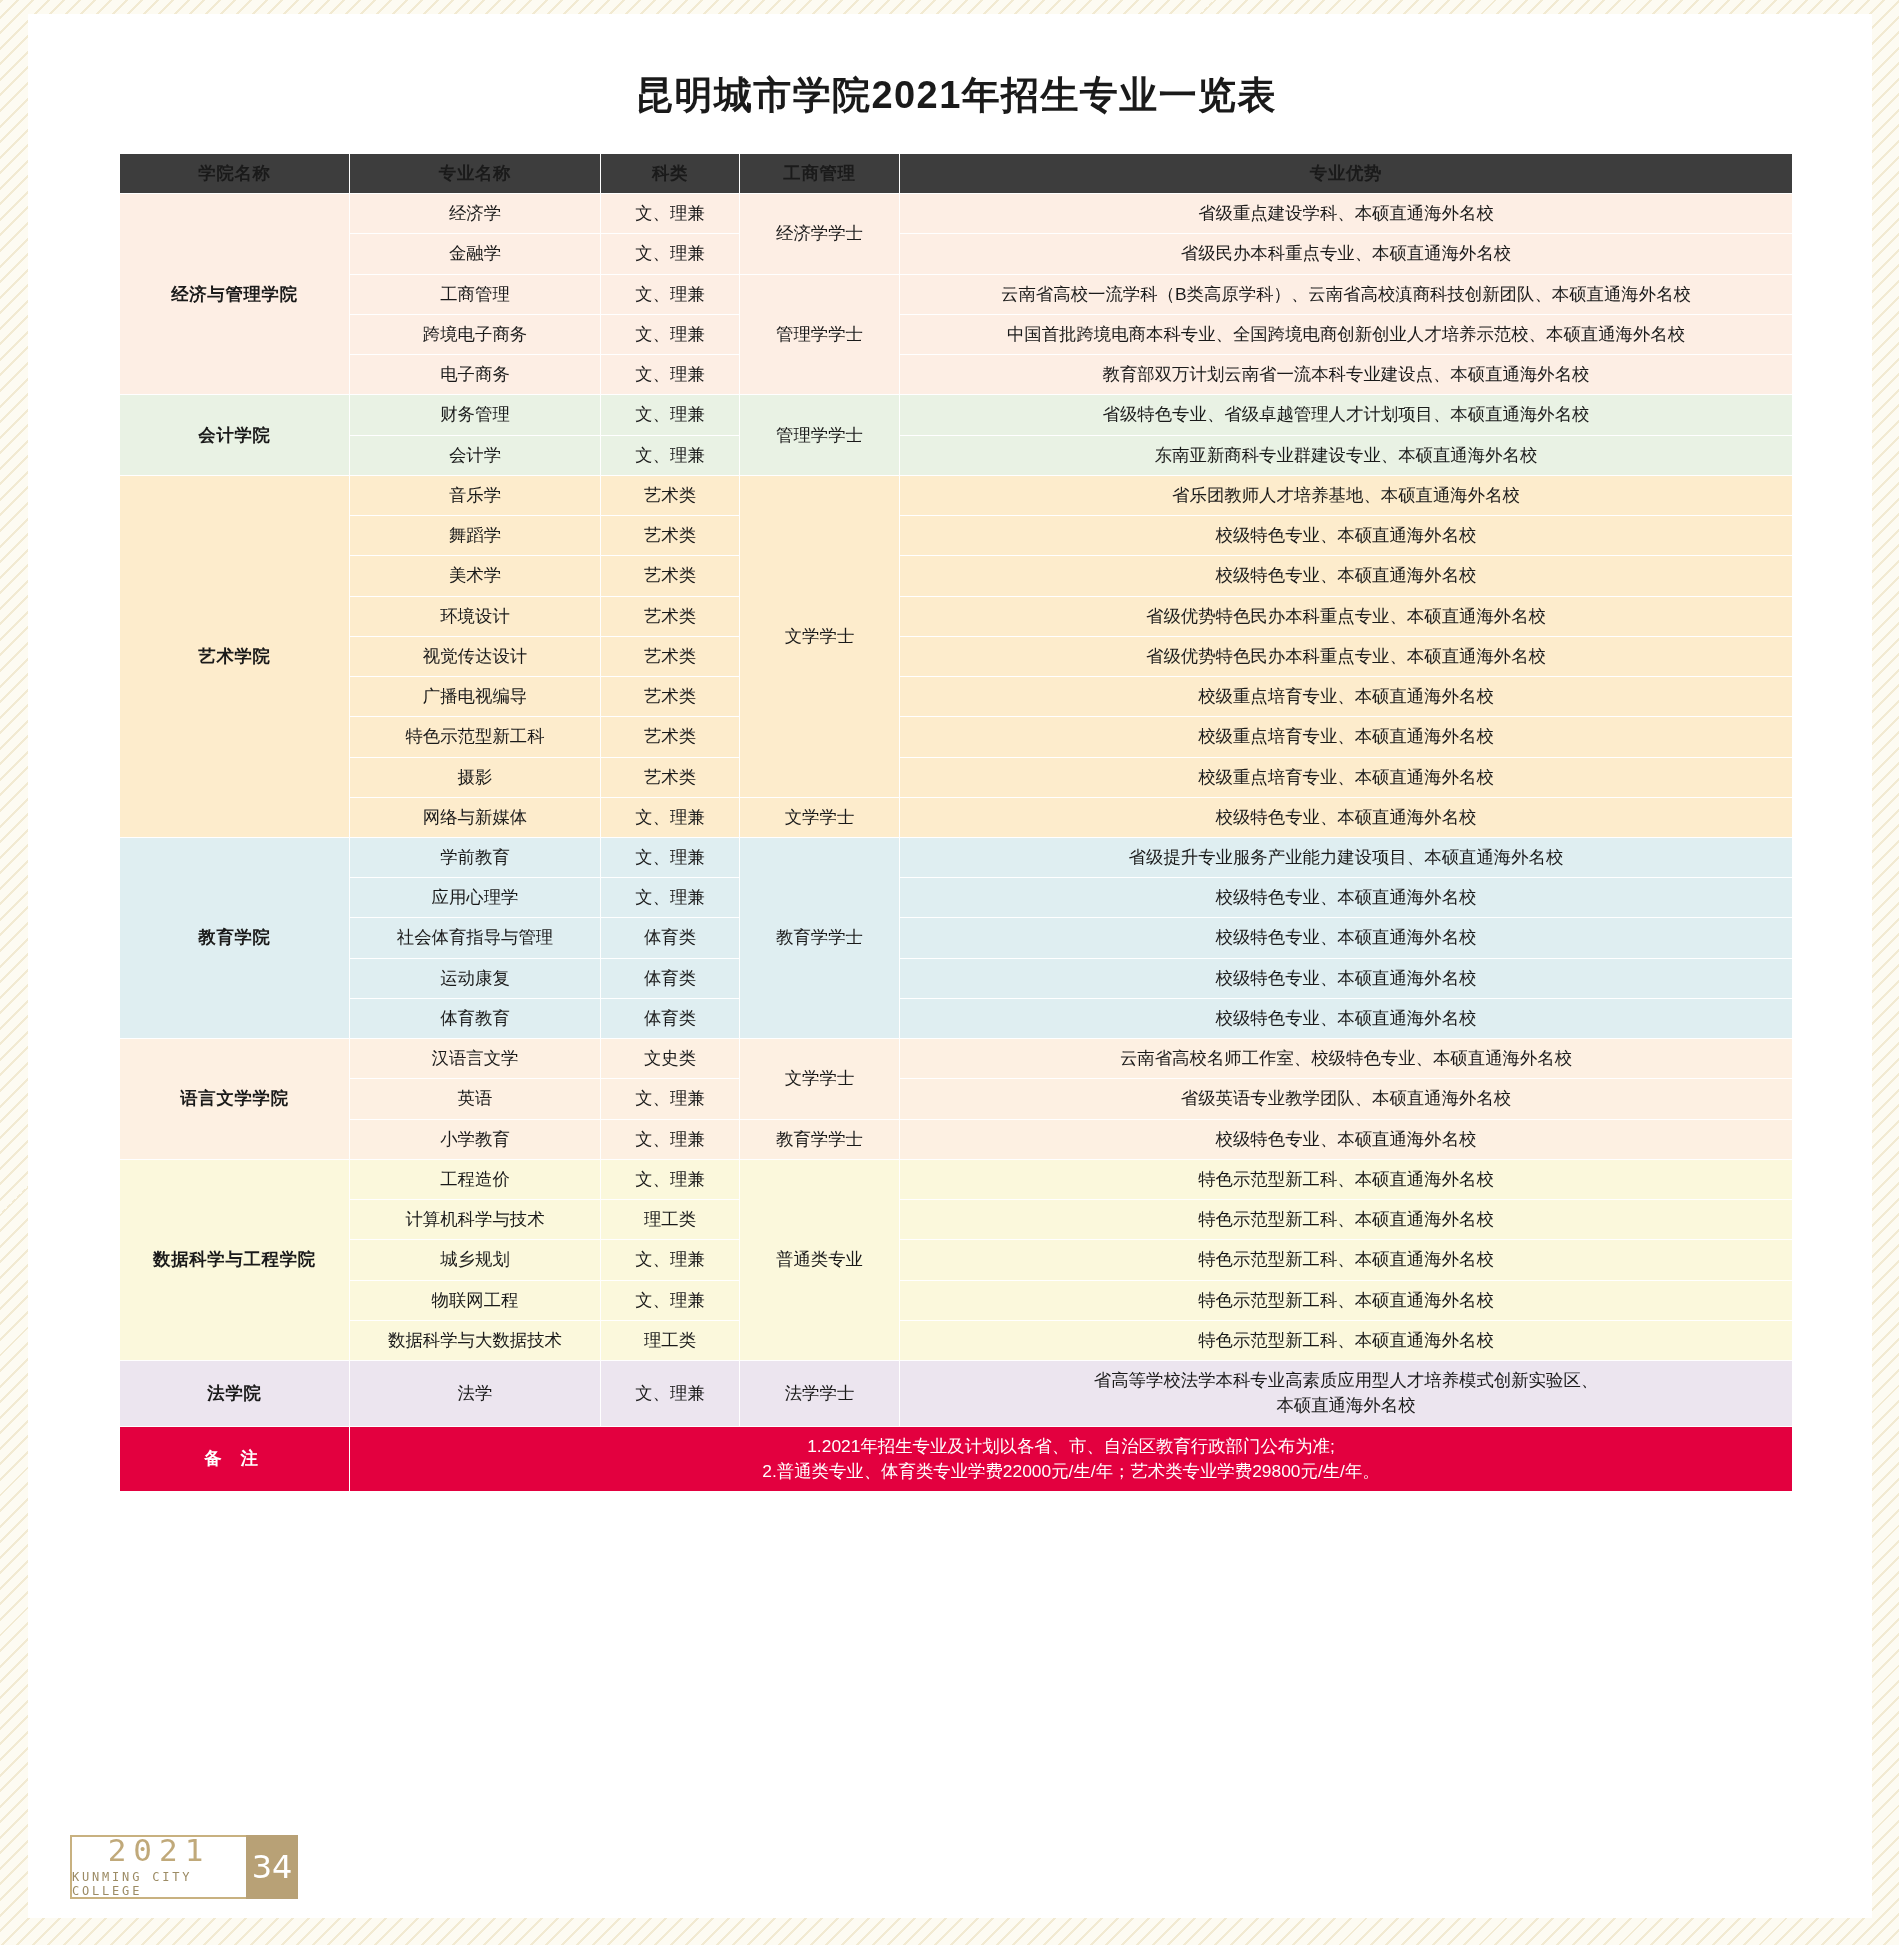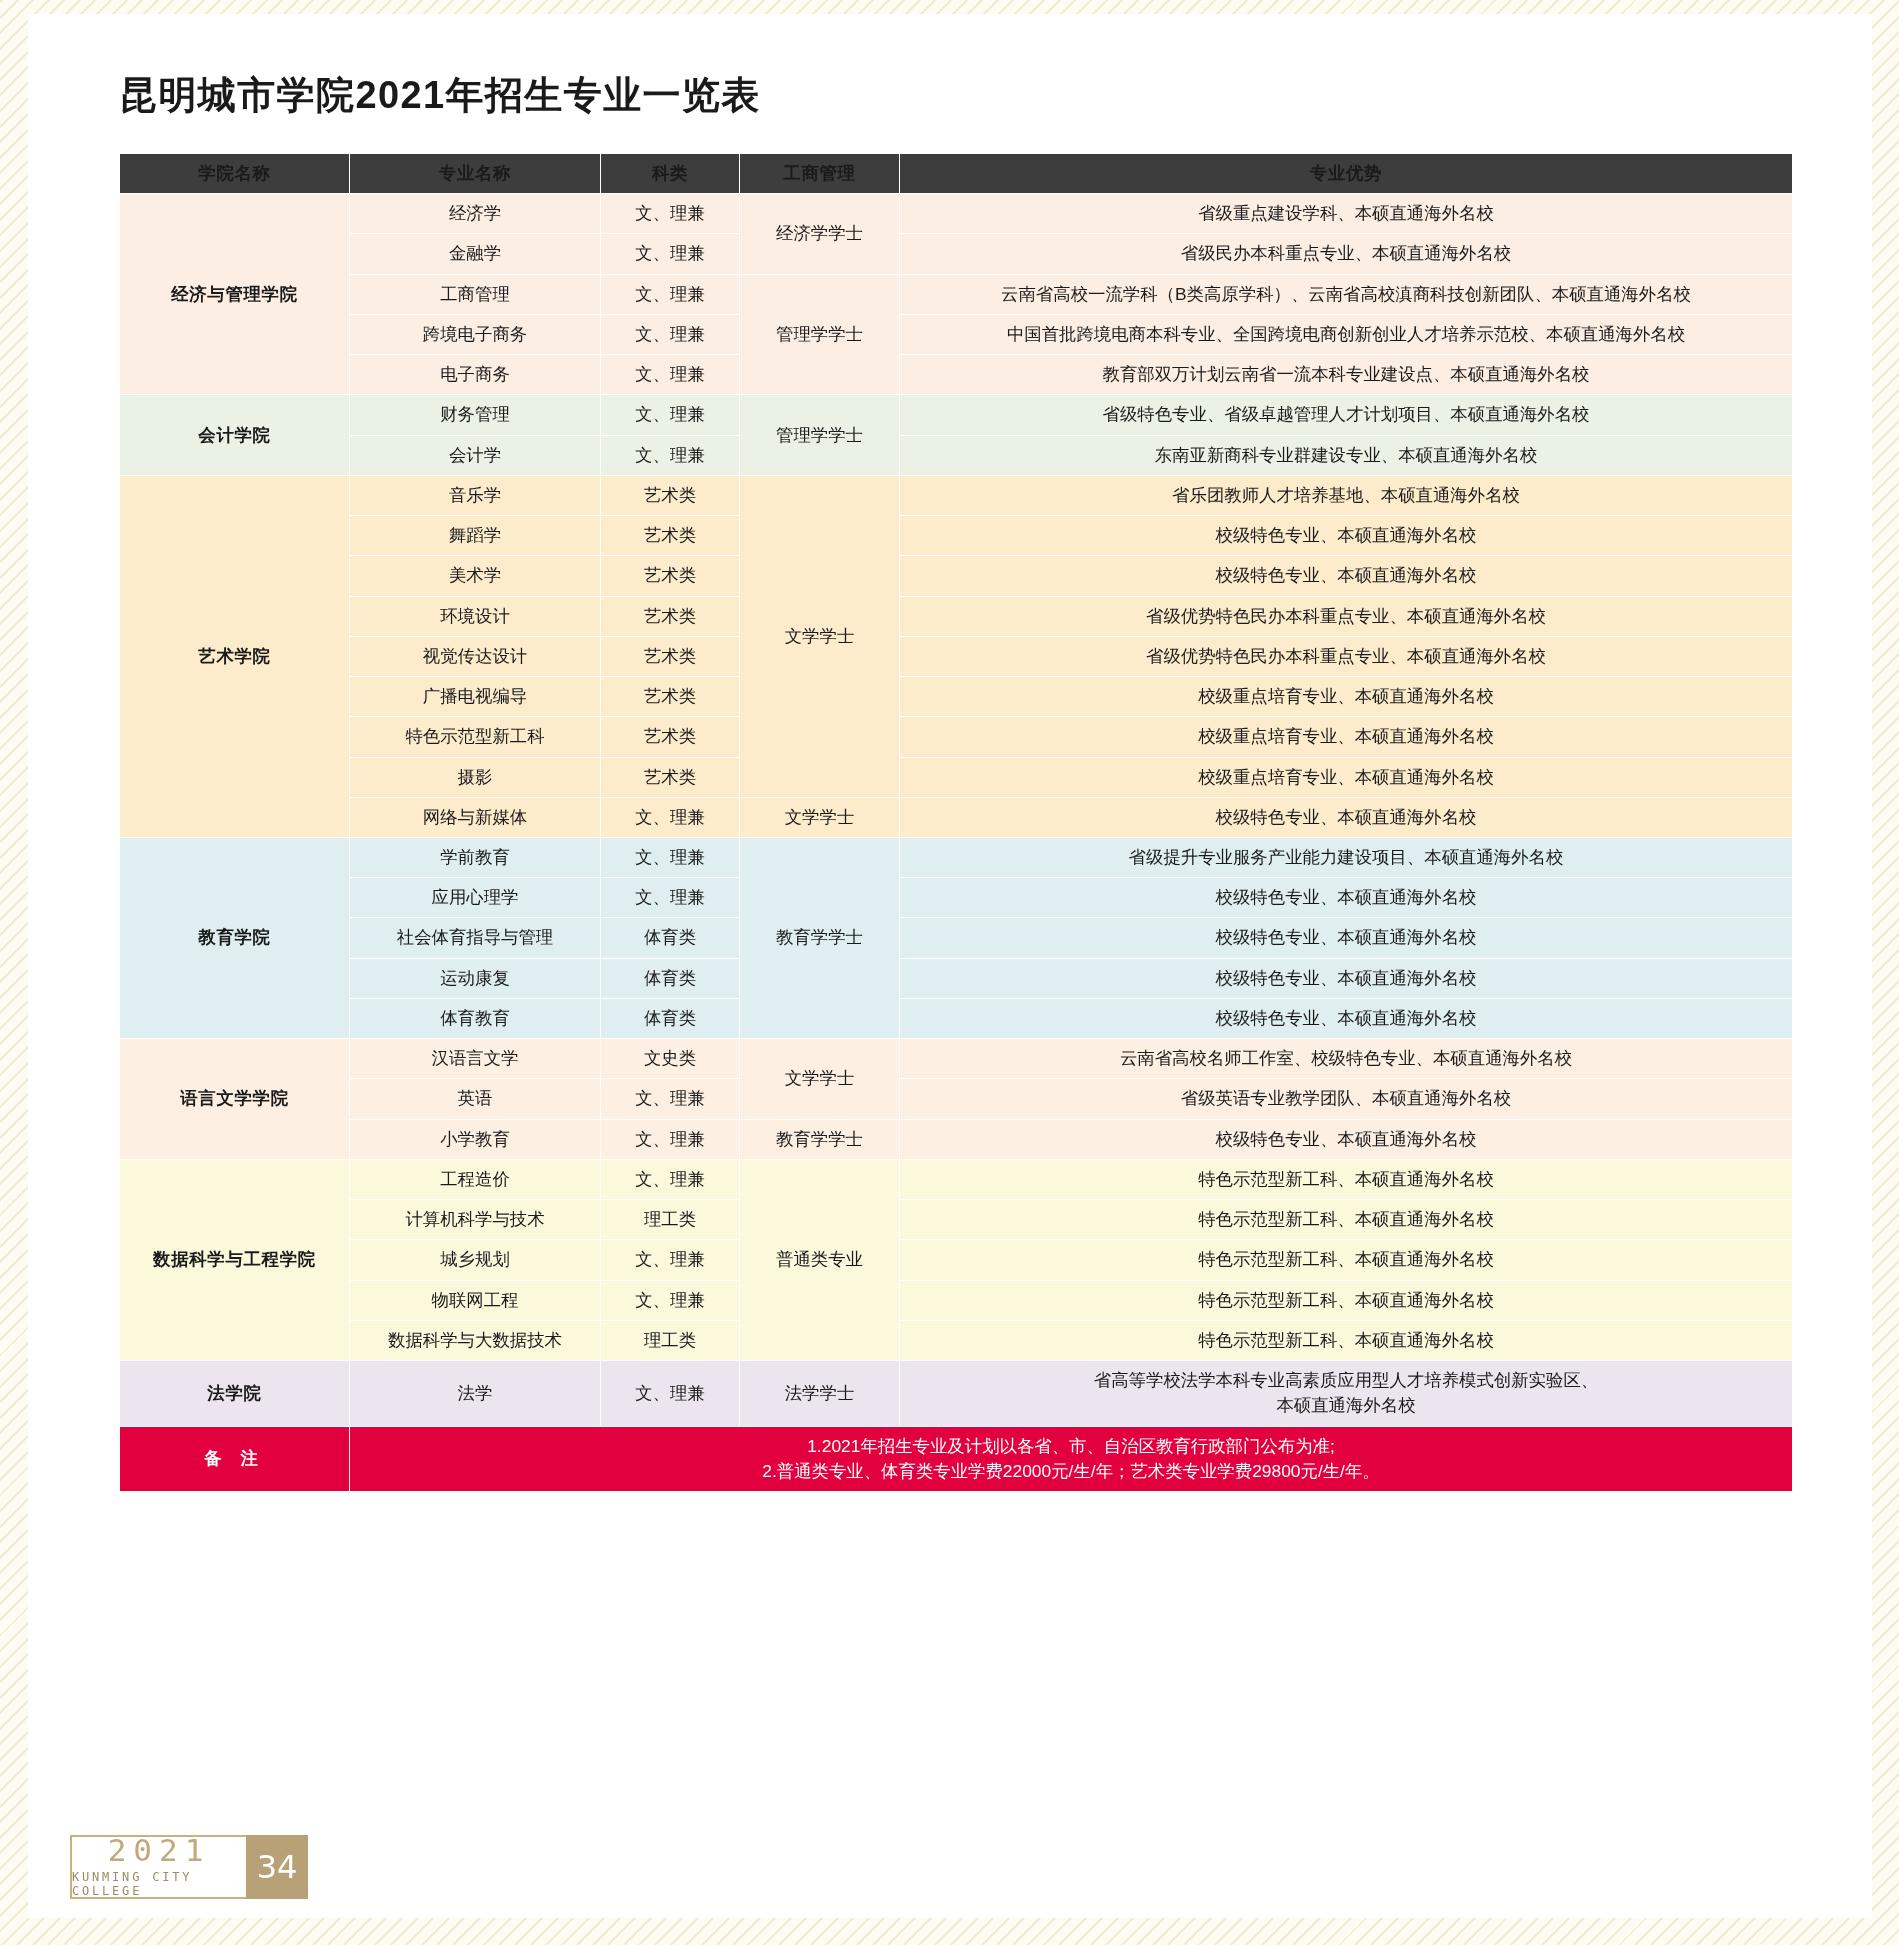--- a/index.html
+++ b/index.html
@@ -35,20 +35,21 @@
     bottom: 28px;
     background: #ffffff;
   }
   .content {
     position: absolute;
     left: 91px;
     top: 56px;
     width: 1674px;
   }
   .doc-title {
+    text-align: center;
     font-size: 38px;
     font-weight: bold;
     color: #1a1a1a;
     letter-spacing: 1.4px;
     margin-bottom: 32px;
   }
   table.major-table {
     border-collapse: collapse;
     width: 1674px;
     table-layout: fixed;
@@ -139,21 +140,21 @@
     line-height: 1;
   }
   .footer-year .en {
     font-size: 12px;
     color: #9c8b64;
     letter-spacing: 2.8px;
     margin-top: 4.2px;
     font-family: "DejaVu Sans Mono", monospace;
   }
   .footer-page {
-    width: 62px;
+    width: 52px;
     background: #b8a176;
     color: #ffffff;
     font-size: 32px;
     display: flex;
     align-items: center;
     justify-content: center;
     font-family: "DejaVu Sans", sans-serif;
   }
 </style>
 </head>

